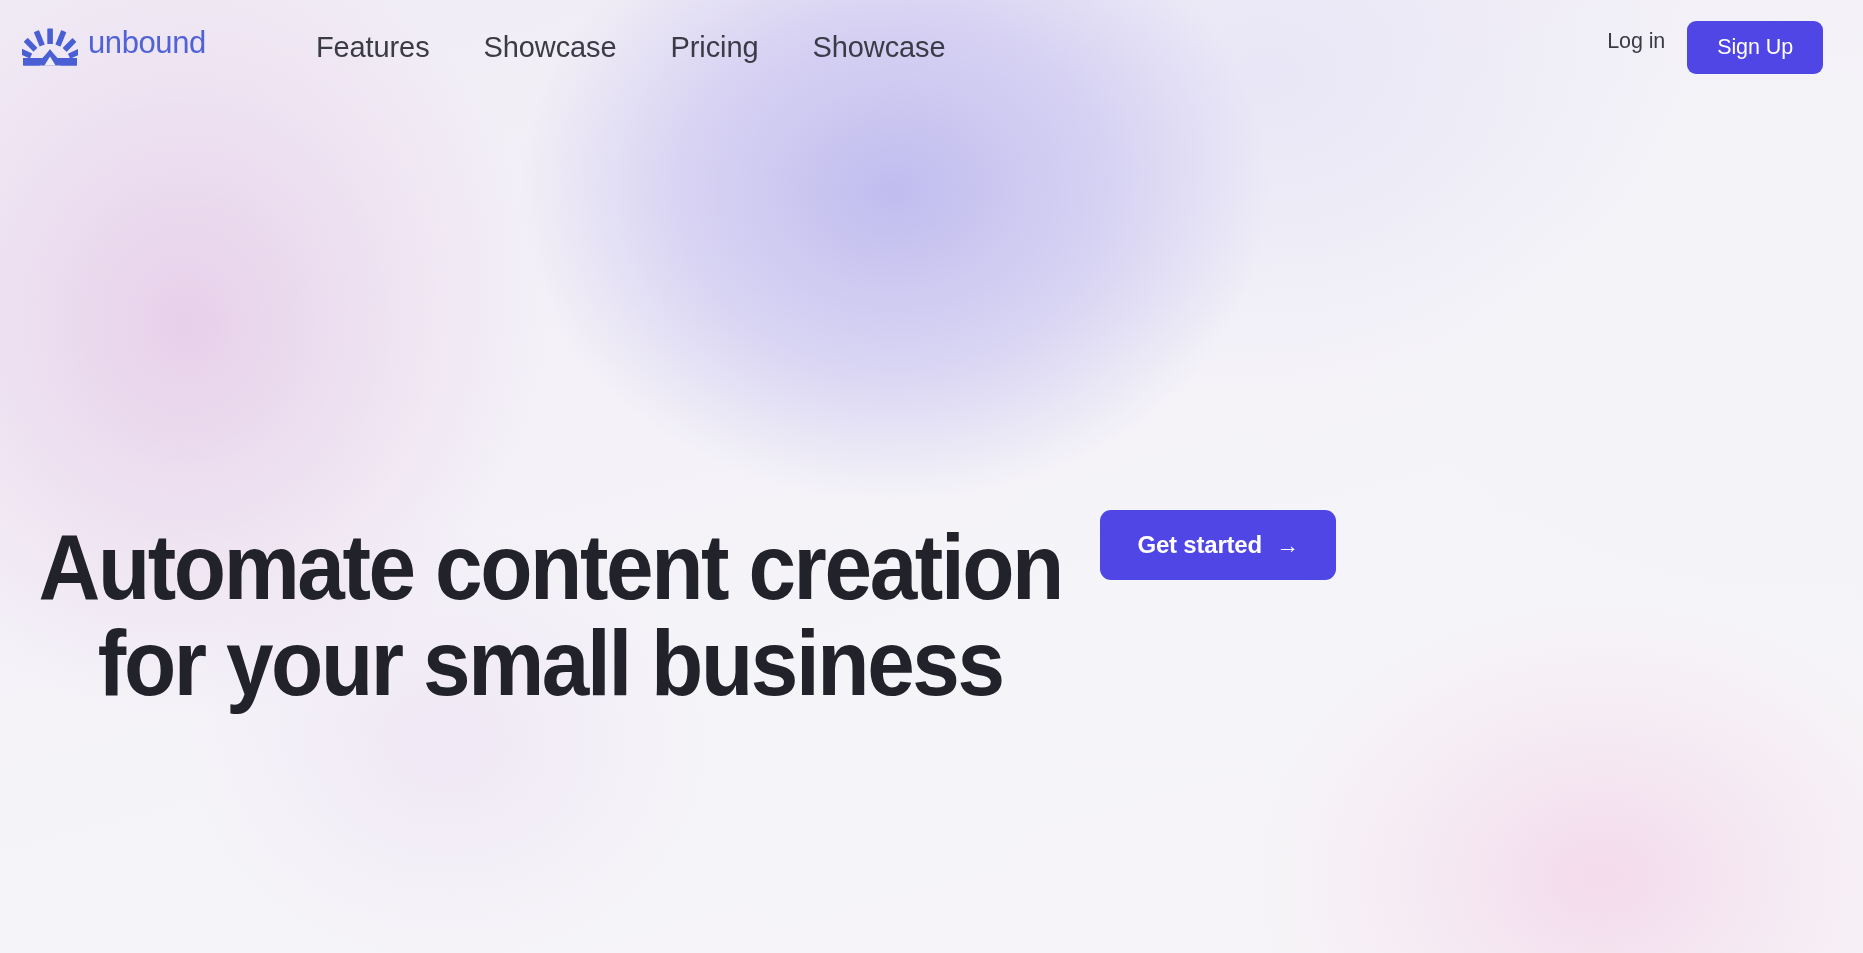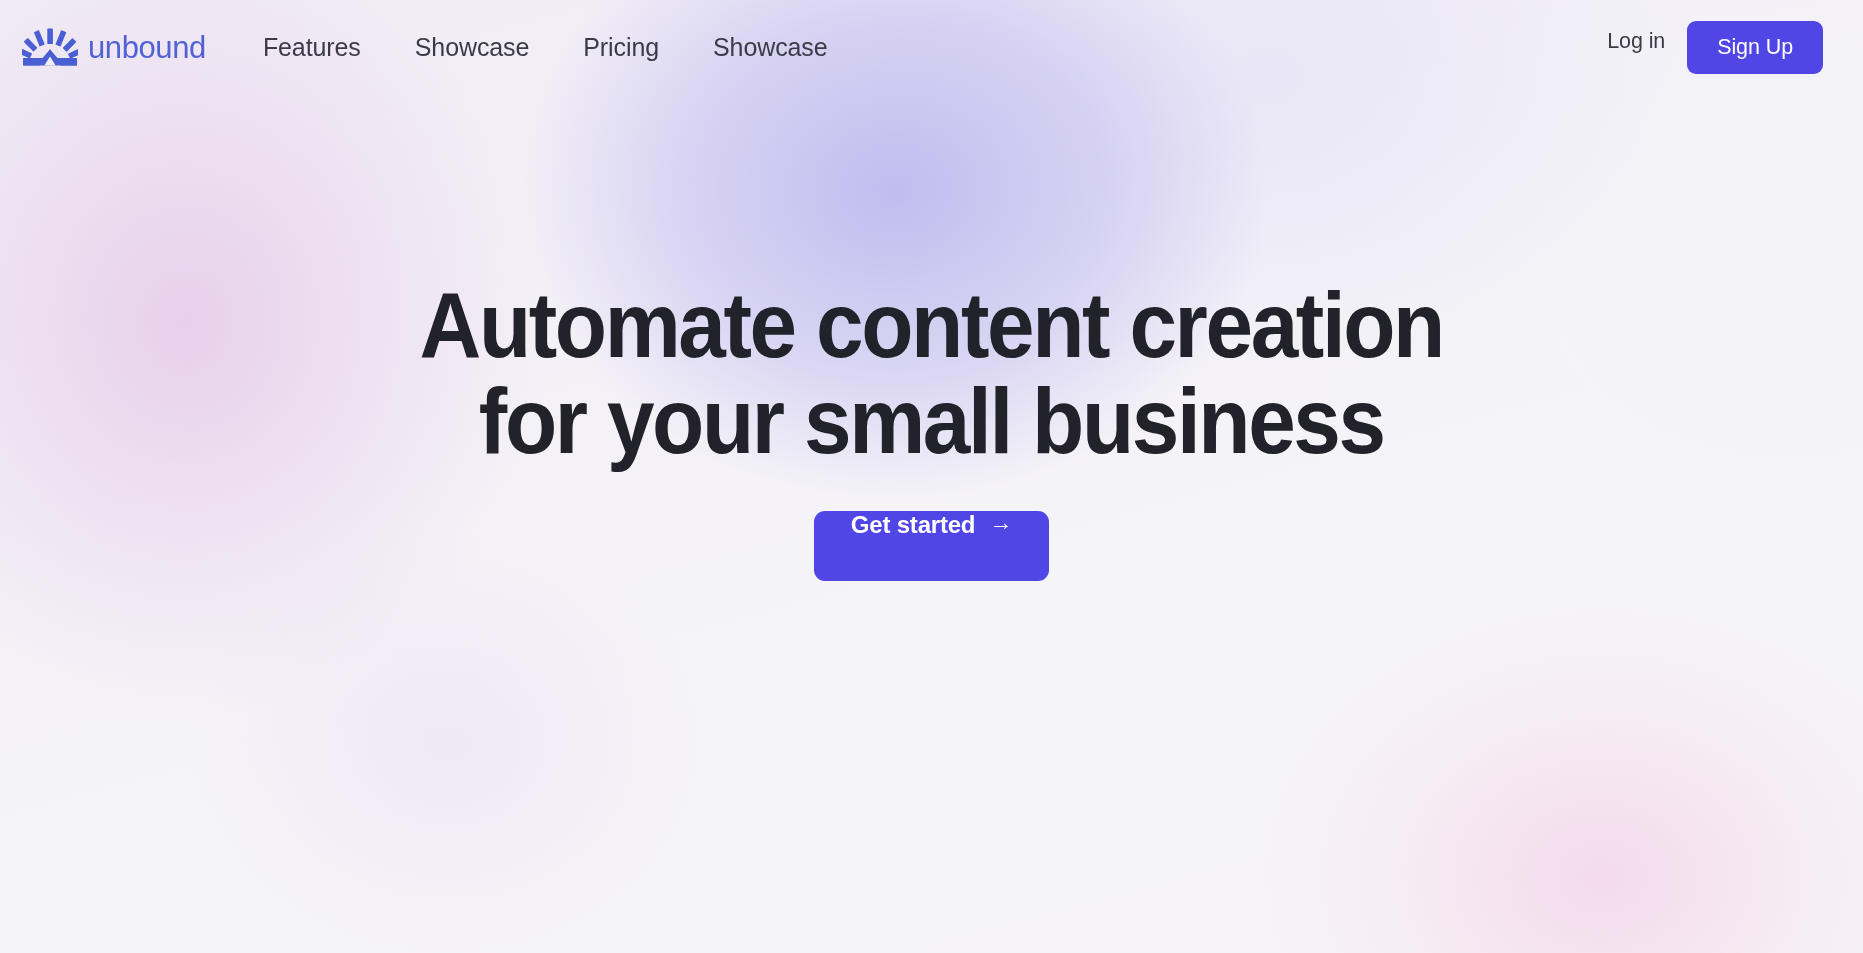--- a/index.html
+++ b/index.html
@@ -40,41 +40,41 @@
     width:1863px;
     height:95px;
     display:flex;
     align-items:center;
     padding:0 40px 0 22px;
     z-index:3;
   }
 
   .brand {
     display:flex;
-    align-items:center;
+    align-items:flex-start;
     gap:10px;
     cursor:pointer;
-    margin-right:30px;
+    margin-right:83px;
   }
   .brand-mark { width:56px; height:42px; display:block; flex:none; }
   .brand-word {
     font-size:31px;
     font-weight:500;
     color:#5161d6;
     letter-spacing:-0.4px;
     line-height:1;
   }
 
   #primary-nav {
     display:flex;
     align-items:center;
     gap:0px;
   }
   .nav-link {
-    font-size:25px;
+    font-size:29px;
     color:#3b3b47;
     padding:8px 27px;
     cursor:pointer;
     white-space:nowrap;
     letter-spacing:-0.1px;
   }
 
   .header-right {
     margin-left:auto;
     display:flex;
@@ -102,21 +102,21 @@
     line-height:1;
   }
 
   
   #hero {
     position:absolute;
     top:95px; left:0;
     width:1863px;
     height:858px;
     display:flex;
-    flex-direction:column;
+    flex-direction:row;
     align-items:center;
     z-index:2;
   }
 
   #hero-headline {
     margin-top:183px;
     text-align:center;
     font-size:92px;
     line-height:1.04;
     font-weight:700;
@@ -143,20 +143,21 @@
     color:#ffffff;
     font-size:24px;
     font-weight:700;
     border:none;
     border-radius:11px;
     padding:0 37px;
     height:70px;
     cursor:pointer;
     font-family:"Liberation Sans", sans-serif;
     display:inline-flex;
+    align-items:center;
     gap:14px;
     letter-spacing:-0.2px;
   }
   #get-started-arrow { font-size:23px; font-weight:400; line-height:1; }
 </style>
 </head>
 <body>
 
 <div id="hero-bg"></div>
 

